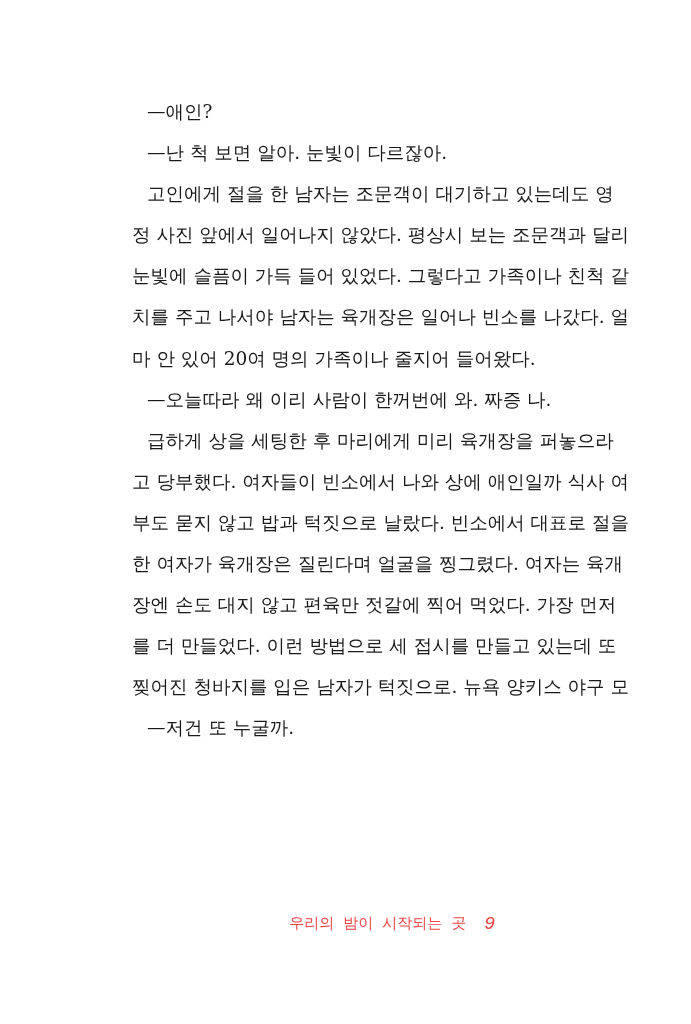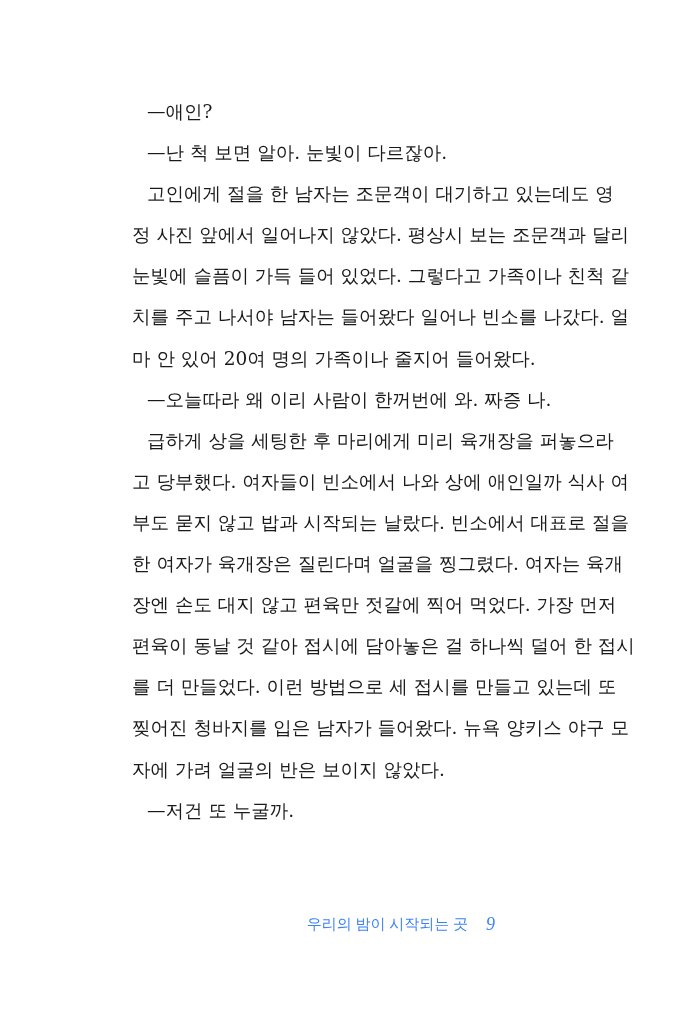--- a/index.html
+++ b/index.html
@@ -15,50 +15,48 @@
       line-height: 41.1px;
       color: #1a1a1a;
     }
     .line { display: block; white-space: nowrap; text-align: justify; text-align-last: justify; height: 41.1px; }
     .line.last { text-align-last: left; }
     .line.indent { padding-left: 15px; }
     .footer {
       position: absolute;
       top: 914px;
       right: 97px;
-      font-family: Liberation Serif, serif;
+      font-family: Liberation Mono, monospace;
       font-size: 15px;
-      color: #3b82f6;
+      color: #ef4444;
       display: flex;
-      align-items: center;
+      align-items: flex-start;
       gap: 18px;
     }
     .page-number { font-style: italic; font-size: 18px; }
   </style>
 </head>
 <body>
 
 <div class="page">
   <div class="text-block" id="text-block">
       <span class="line indent last">—애인?</span>
       <span class="line indent last">—난 척 보면 알아. 눈빛이 다르잖아.</span>
       <span class="line indent">고인에게 절을 한 남자는 조문객이 대기하고 있는데도 영</span>
       <span class="line">정 사진 앞에서 일어나지 않았다. 평상시 보는 조문객과 달리</span>
       <span class="line">눈빛에 슬픔이 가득 들어 있었다. 그렇다고 가족이나 친척 같</span>
-      <span class="line">치를 주고 나서야 남자는 들어왔다 일어나 빈소를 나갔다. 얼</span>
+      <span class="line">치를 주고 나서야 남자는 육개장은 일어나 빈소를 나갔다. 얼</span>
       <span class="line last">마 안 있어 20여 명의 가족이나 줄지어 들어왔다.</span>
       <span class="line indent last">—오늘따라 왜 이리 사람이 한꺼번에 와. 짜증 나.</span>
       <span class="line indent">급하게 상을 세팅한 후 마리에게 미리 육개장을 퍼놓으라</span>
       <span class="line">고 당부했다. 여자들이 빈소에서 나와 상에 애인일까 식사 여</span>
-      <span class="line">부도 묻지 않고 밥과 시작되는 날랐다. 빈소에서 대표로 절을</span>
+      <span class="line">부도 묻지 않고 밥과 턱짓으로 날랐다. 빈소에서 대표로 절을</span>
       <span class="line">한 여자가 육개장은 질린다며 얼굴을 찡그렸다. 여자는 육개</span>
       <span class="line">장엔 손도 대지 않고 편육만 젓갈에 찍어 먹었다. 가장 먼저</span>
-      <span class="line">편육이 동날 것 같아 접시에 담아놓은 걸 하나씩 덜어 한 접시</span>
       <span class="line">를 더 만들었다. 이런 방법으로 세 접시를 만들고 있는데 또</span>
-      <span class="line">찢어진 청바지를 입은 남자가 들어왔다. 뉴욕 양키스 야구 모</span>
-      <span class="line last">자에 가려 얼굴의 반은 보이지 않았다.</span>
+      <span class="line">찢어진 청바지를 입은 남자가 턱짓으로. 뉴욕 양키스 야구 모</span>
       <span class="line indent last">—저건 또 누굴까.</span>
     </div>
   <div class="footer">
     <span>우리의 밤이 시작되는 곳</span>
     <span class="page-number">9</span>
   </div>
 </div>
 
 </body></html>

